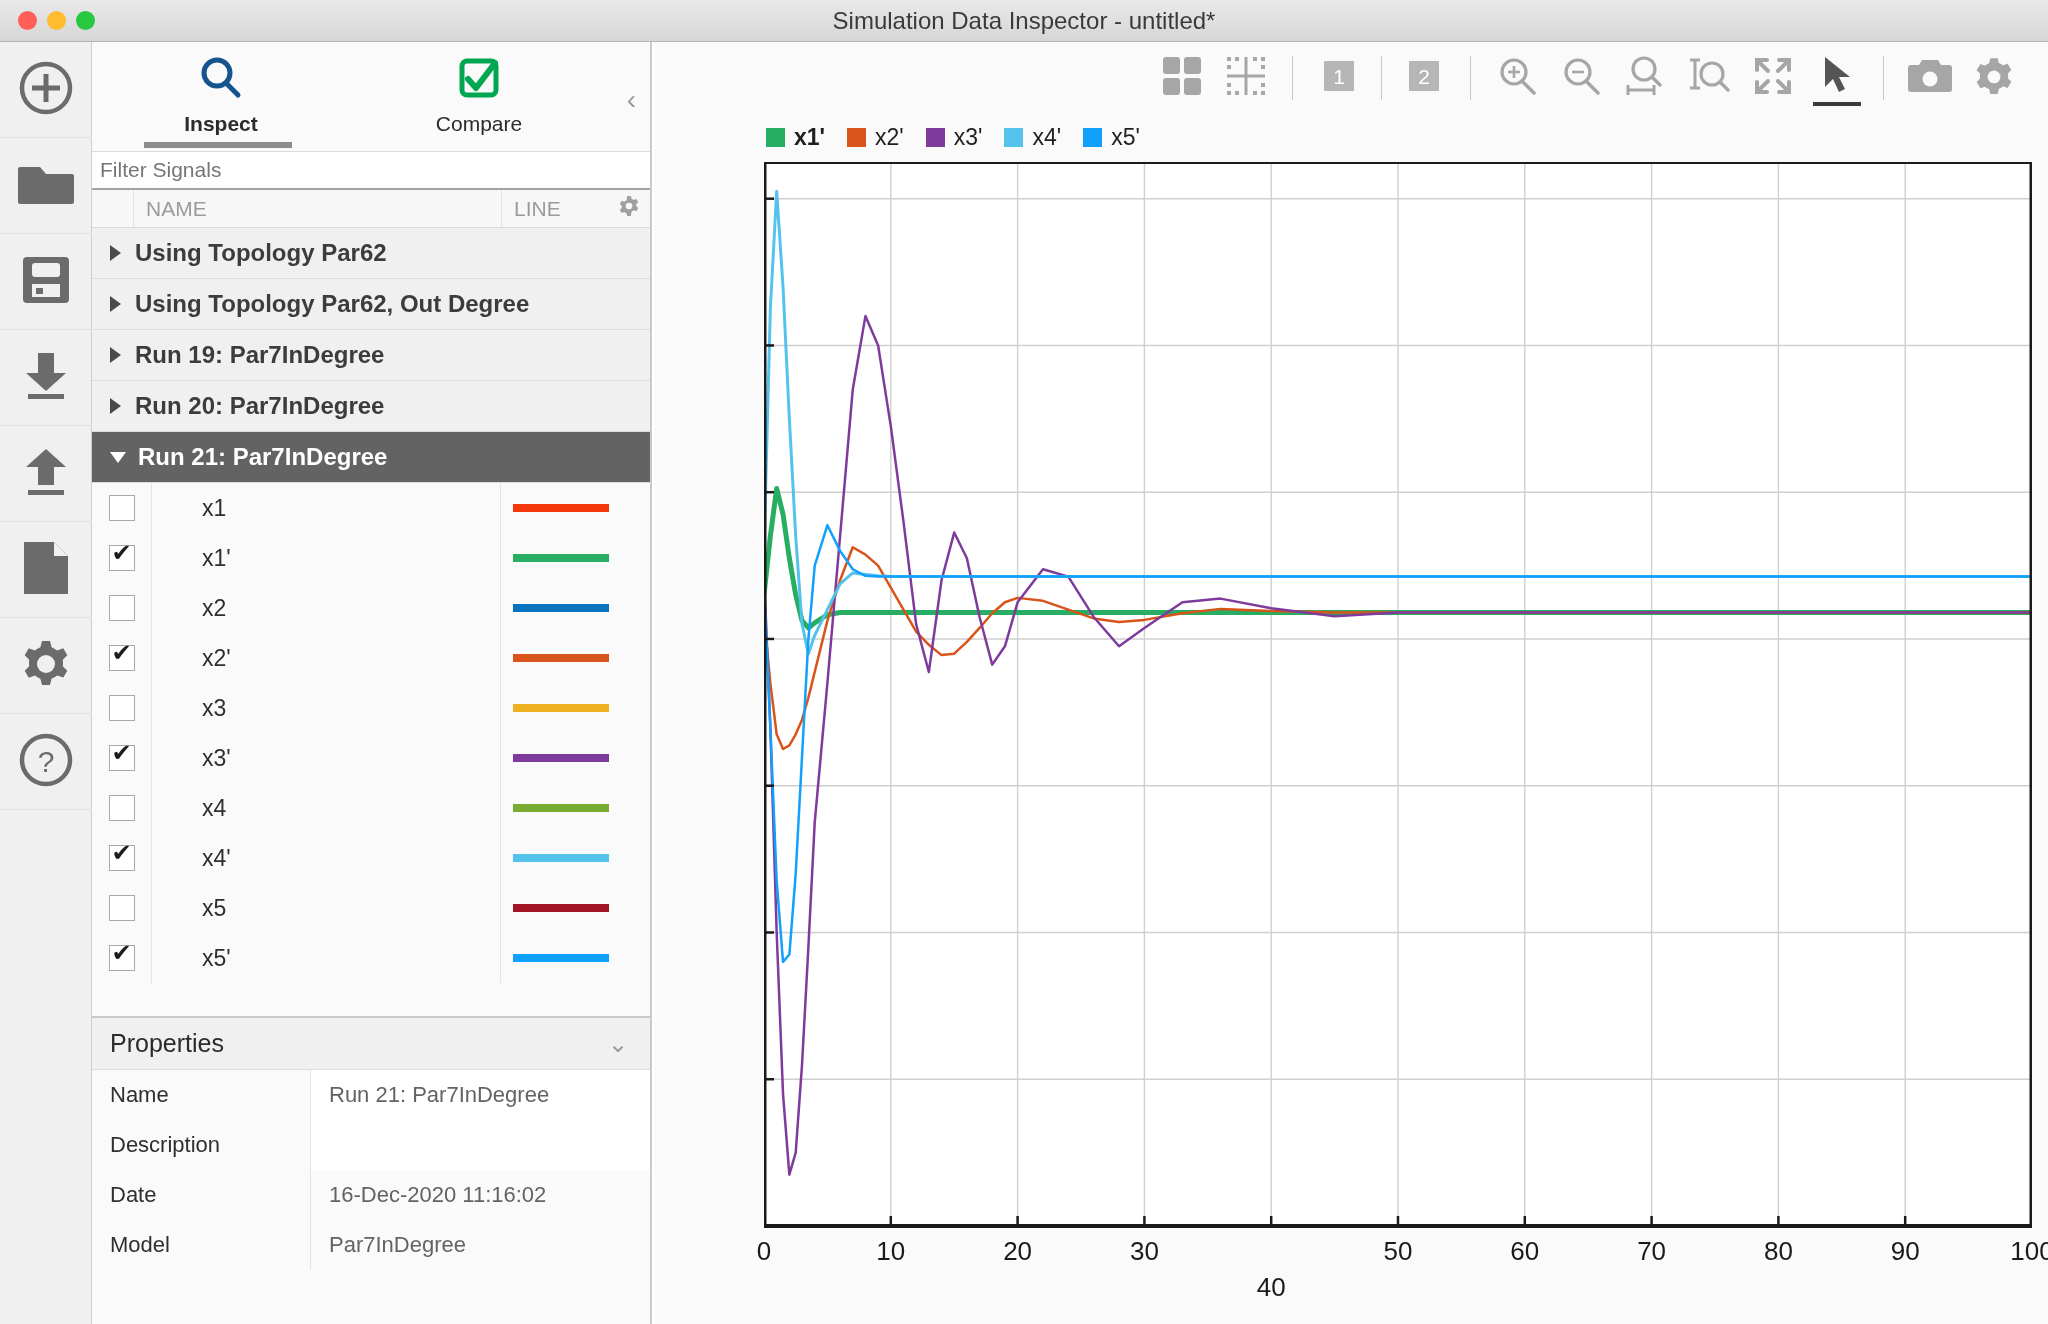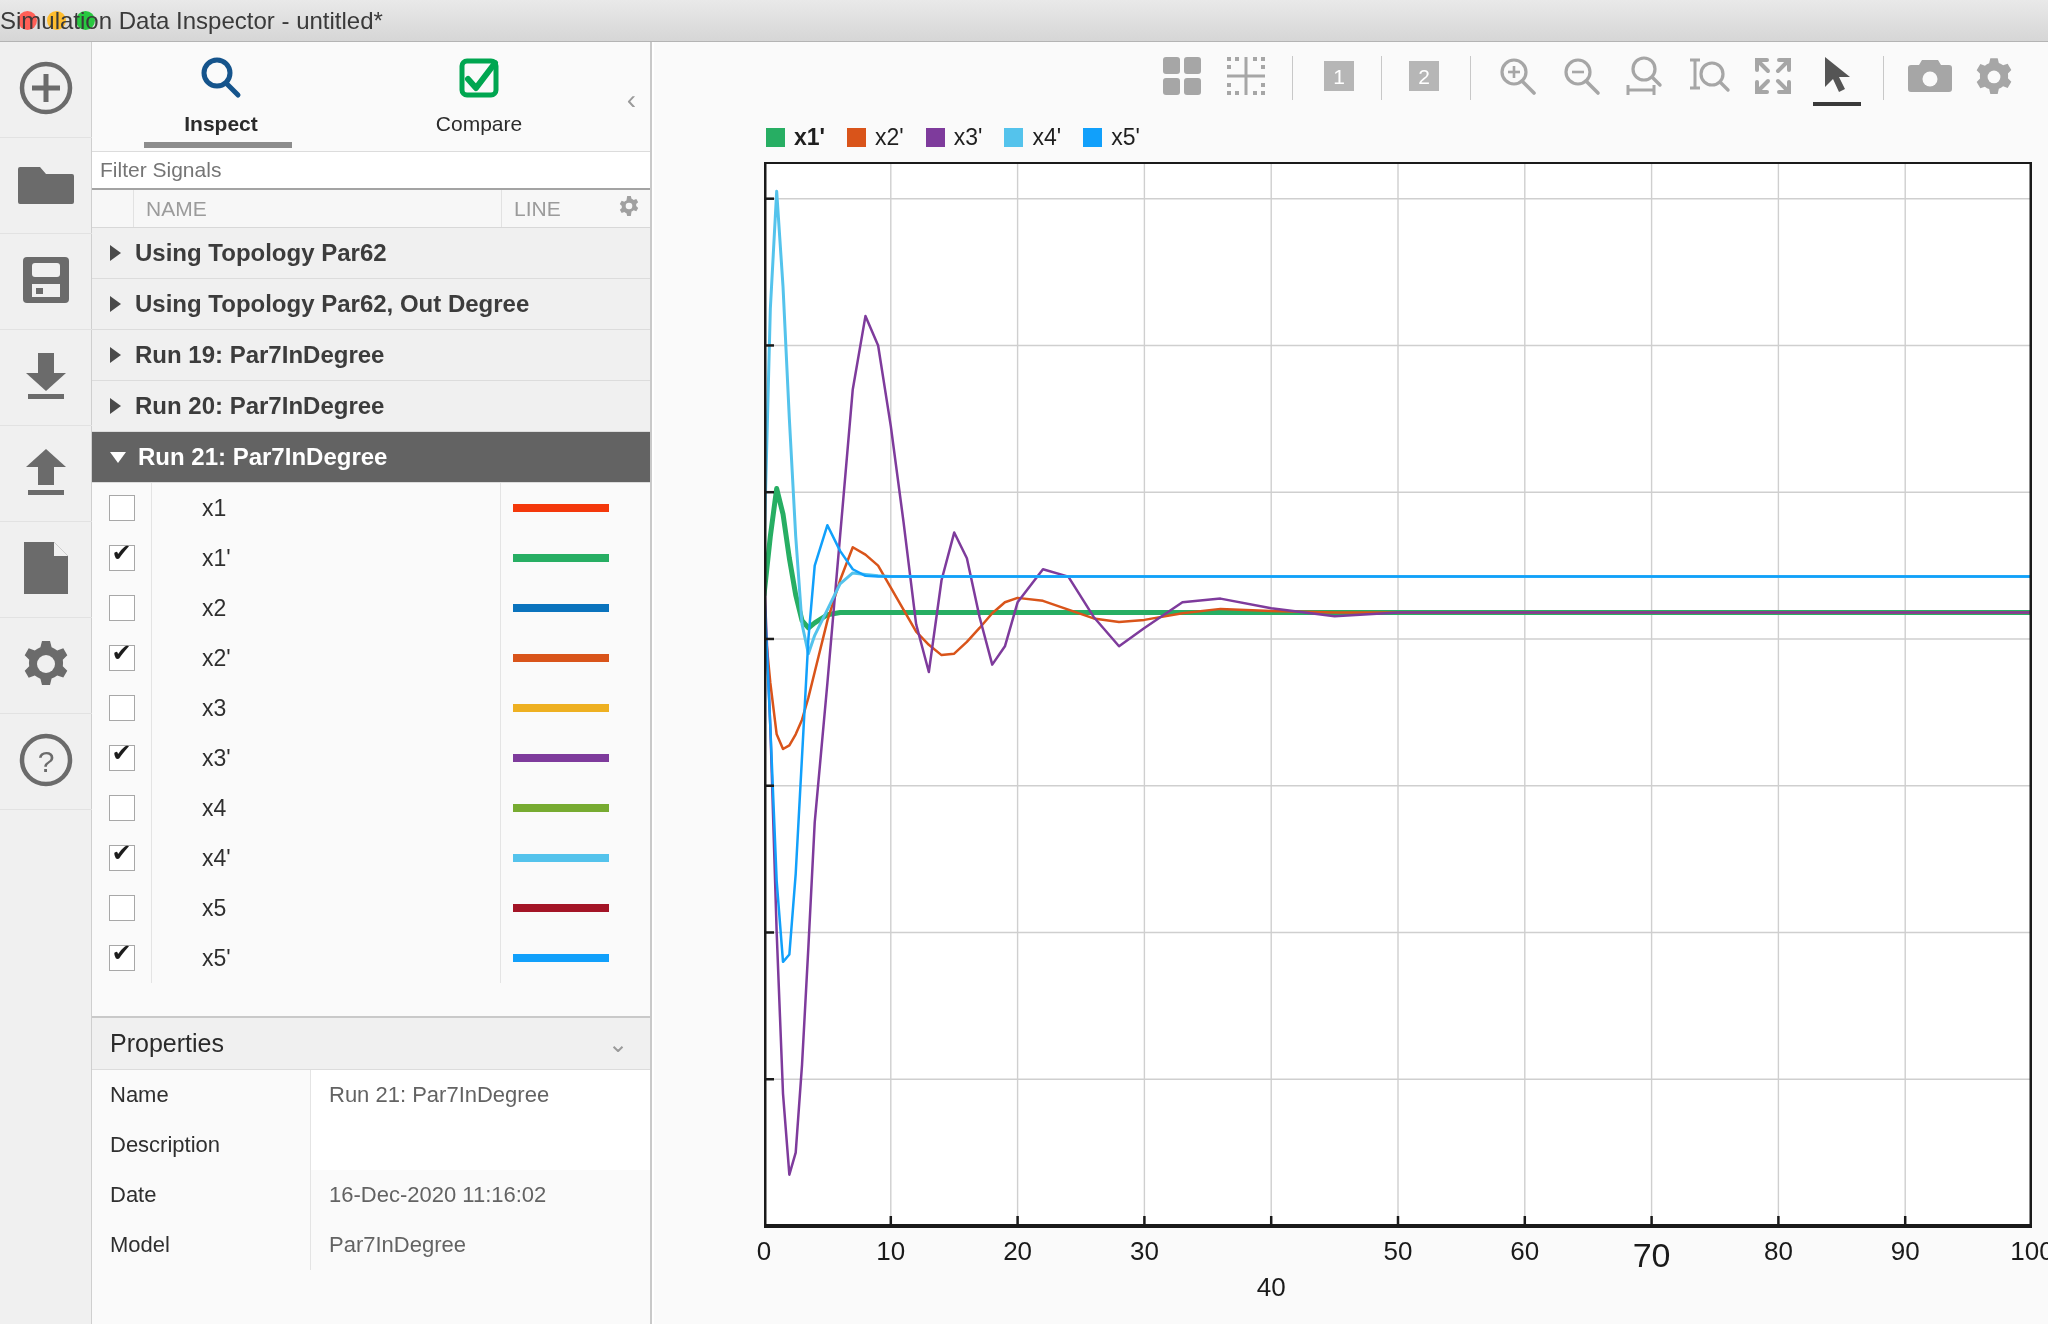--- a/index.html
+++ b/index.html
@@ -16,21 +16,21 @@
     background: linear-gradient(#e9e9e9, #d6d6d6);
     border-bottom: 1px solid #b4b4b4;
   }
   #traffic { position: absolute; left: 18px; top: 11px; display: flex; gap: 10px; }
   .tl { width: 19px; height: 19px; border-radius: 50%; }
   .tl-red    { background: #ff5f57; }
   .tl-yellow { background: #febc2e; }
   .tl-green  { background: #28c840; }
   #window-title {
     position: absolute; left: 0; top: 0; width: 2048px; height: 42px;
-    line-height: 42px; 
+    line-height: 42px; text-align: center;
     font-size: 24px; color: #3a3a3a;
   }
 
   
   #rail {
     position: absolute; left: 0; top: 42px; width: 92px; height: 1282px;
     background: #f0f0f0; border-right: 1px solid #cfcfcf;
   }
   .rail-btn {
     position: relative; width: 92px; height: 82px;
@@ -687,19 +687,19 @@
         <line x1="1268" y1="1064" x2="1268" y2="1054" stroke="#1a1a1a" stroke-width="2.5"></line>
       </svg>
   <div style="position: absolute; left: 0px; top: 0px; width: 0px; height: 0px;">
         <div style="position: absolute; left: -50px; top: 1074px; font-size: 26px; color: rgb(26, 26, 26); width: 100px; text-align: center;">0</div>
         <div style="position: absolute; left: 76.8px; top: 1074px; font-size: 26px; color: rgb(26, 26, 26); width: 100px; text-align: center;">10</div>
         <div style="position: absolute; left: 203.6px; top: 1074px; font-size: 26px; color: rgb(26, 26, 26); width: 100px; text-align: center;">20</div>
         <div style="position: absolute; left: 330.4px; top: 1074px; font-size: 26px; color: rgb(26, 26, 26); width: 100px; text-align: center;">30</div>
         <div style="position: absolute; left: 457.2px; top: 1074px; font-size: 26px; color: rgb(26, 26, 26); width: 100px; text-align: center; margin-top: 36px;">40</div>
         <div style="position: absolute; left: 584px; top: 1074px; font-size: 26px; color: rgb(26, 26, 26); width: 100px; text-align: center;">50</div>
         <div style="position: absolute; left: 710.8px; top: 1074px; font-size: 26px; color: rgb(26, 26, 26); width: 100px; text-align: center;">60</div>
-        <div style="position: absolute; left: 837.6px; top: 1074px; font-size: 34px; color: rgb(26, 26, 26); width: 100px; text-align: center;">70</div>
+        <div style="position: absolute; left: 837.6px; top: 1074px; font-size: 26px; color: rgb(26, 26, 26); width: 100px; text-align: center;">70</div>
         <div style="position: absolute; left: 964.4px; top: 1074px; font-size: 26px; color: rgb(26, 26, 26); width: 100px; text-align: center;">80</div>
         <div style="position: absolute; left: 1091.2px; top: 1074px; font-size: 26px; color: rgb(26, 26, 26); width: 100px; text-align: center;">90</div>
         <div style="position: absolute; left: 1218px; top: 1074px; font-size: 26px; color: rgb(26, 26, 26); width: 100px; text-align: center;">100</div>
       </div>
     </div>
 </div>
 
 </body></html>

